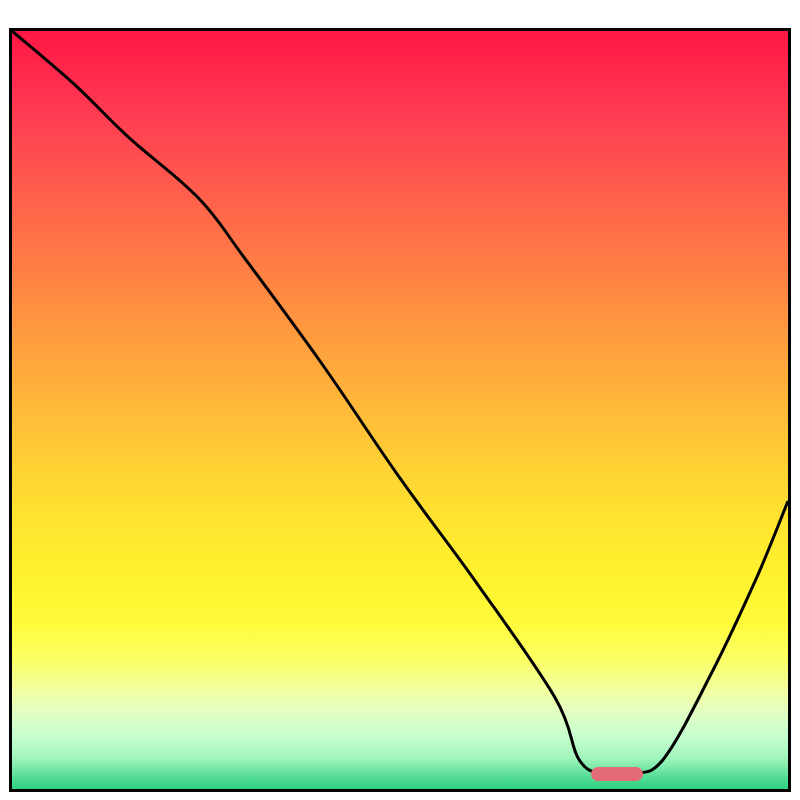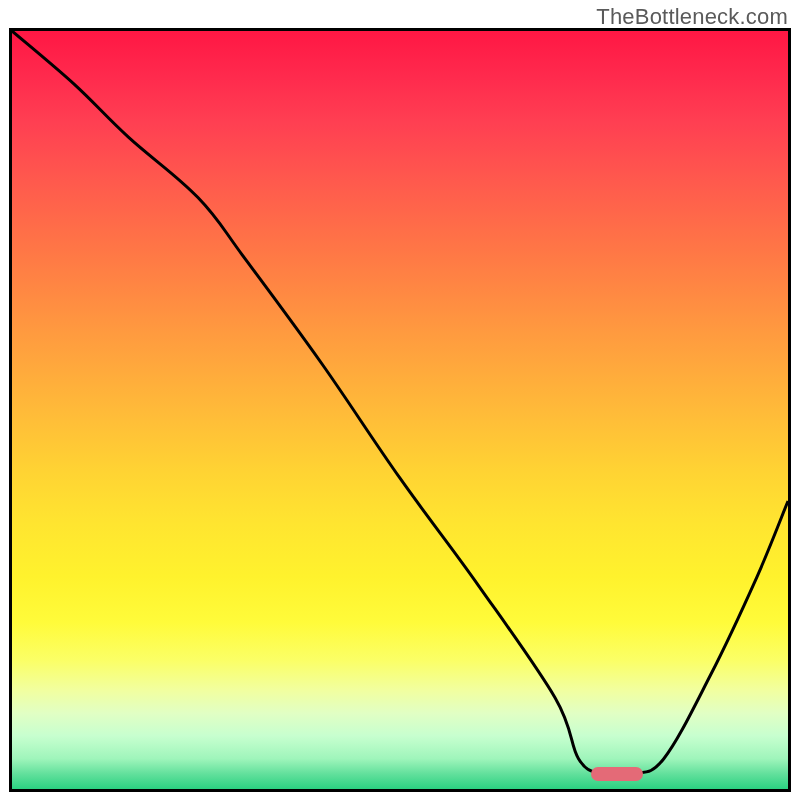--- a/index.html
+++ b/index.html
@@ -73,21 +73,20 @@
     background: #e46a77;
     border-radius: 7px;
     transform: translate(-50%, -50%);
   }
 </style>
 </head>
 <body>
 
 <div class="canvas">
 
-  <div class="watermark">TheBottleneck.com</div>
 
   <div class="plot-frame">
     <div class="gradient"></div>
 
     <svg class="curve" viewBox="0 0 776 758" preserveAspectRatio="none">
       <path id="curve-path" fill="none" stroke-width="3" stroke="#000000" d="M 0.0 0.0 C 11.2 9.6, 41.1 34.0, 62.1 53.1 C 83.0 72.2, 94.1 85.7, 116.4 106.1 C 138.7 126.6, 165.3 144.9, 186.2 166.8 C 207.2 188.6, 210.5 197.4, 232.8 227.4 C 255.1 257.4, 282.5 294.0, 310.4 333.5 C 338.3 373.1, 360.1 407.7, 388.0 447.2 C 415.9 486.8, 437.7 513.8, 465.6 553.3 C 493.5 592.9, 525.0 635.7, 543.2 667.0 C 561.4 698.4, 558.1 714.0, 566.5 727.7 C 574.9 741.3, 580.0 740.1, 589.8 742.8 C 599.5 745.6, 609.6 745.6, 620.8 742.8 C 632.0 740.1, 637.9 745.4, 651.8 727.7 C 665.8 709.9, 681.6 677.0, 698.4 644.3 C 715.2 611.6, 731.0 577.1, 745.0 545.8 C 758.9 514.4, 770.4 483.6, 776.0 470.0"></path>
     </svg>
 
     <div class="marker" id="marker" style="background: rgb(228, 106, 119); left: 605.28px; top: 742.84px;"></div>
   </div>

